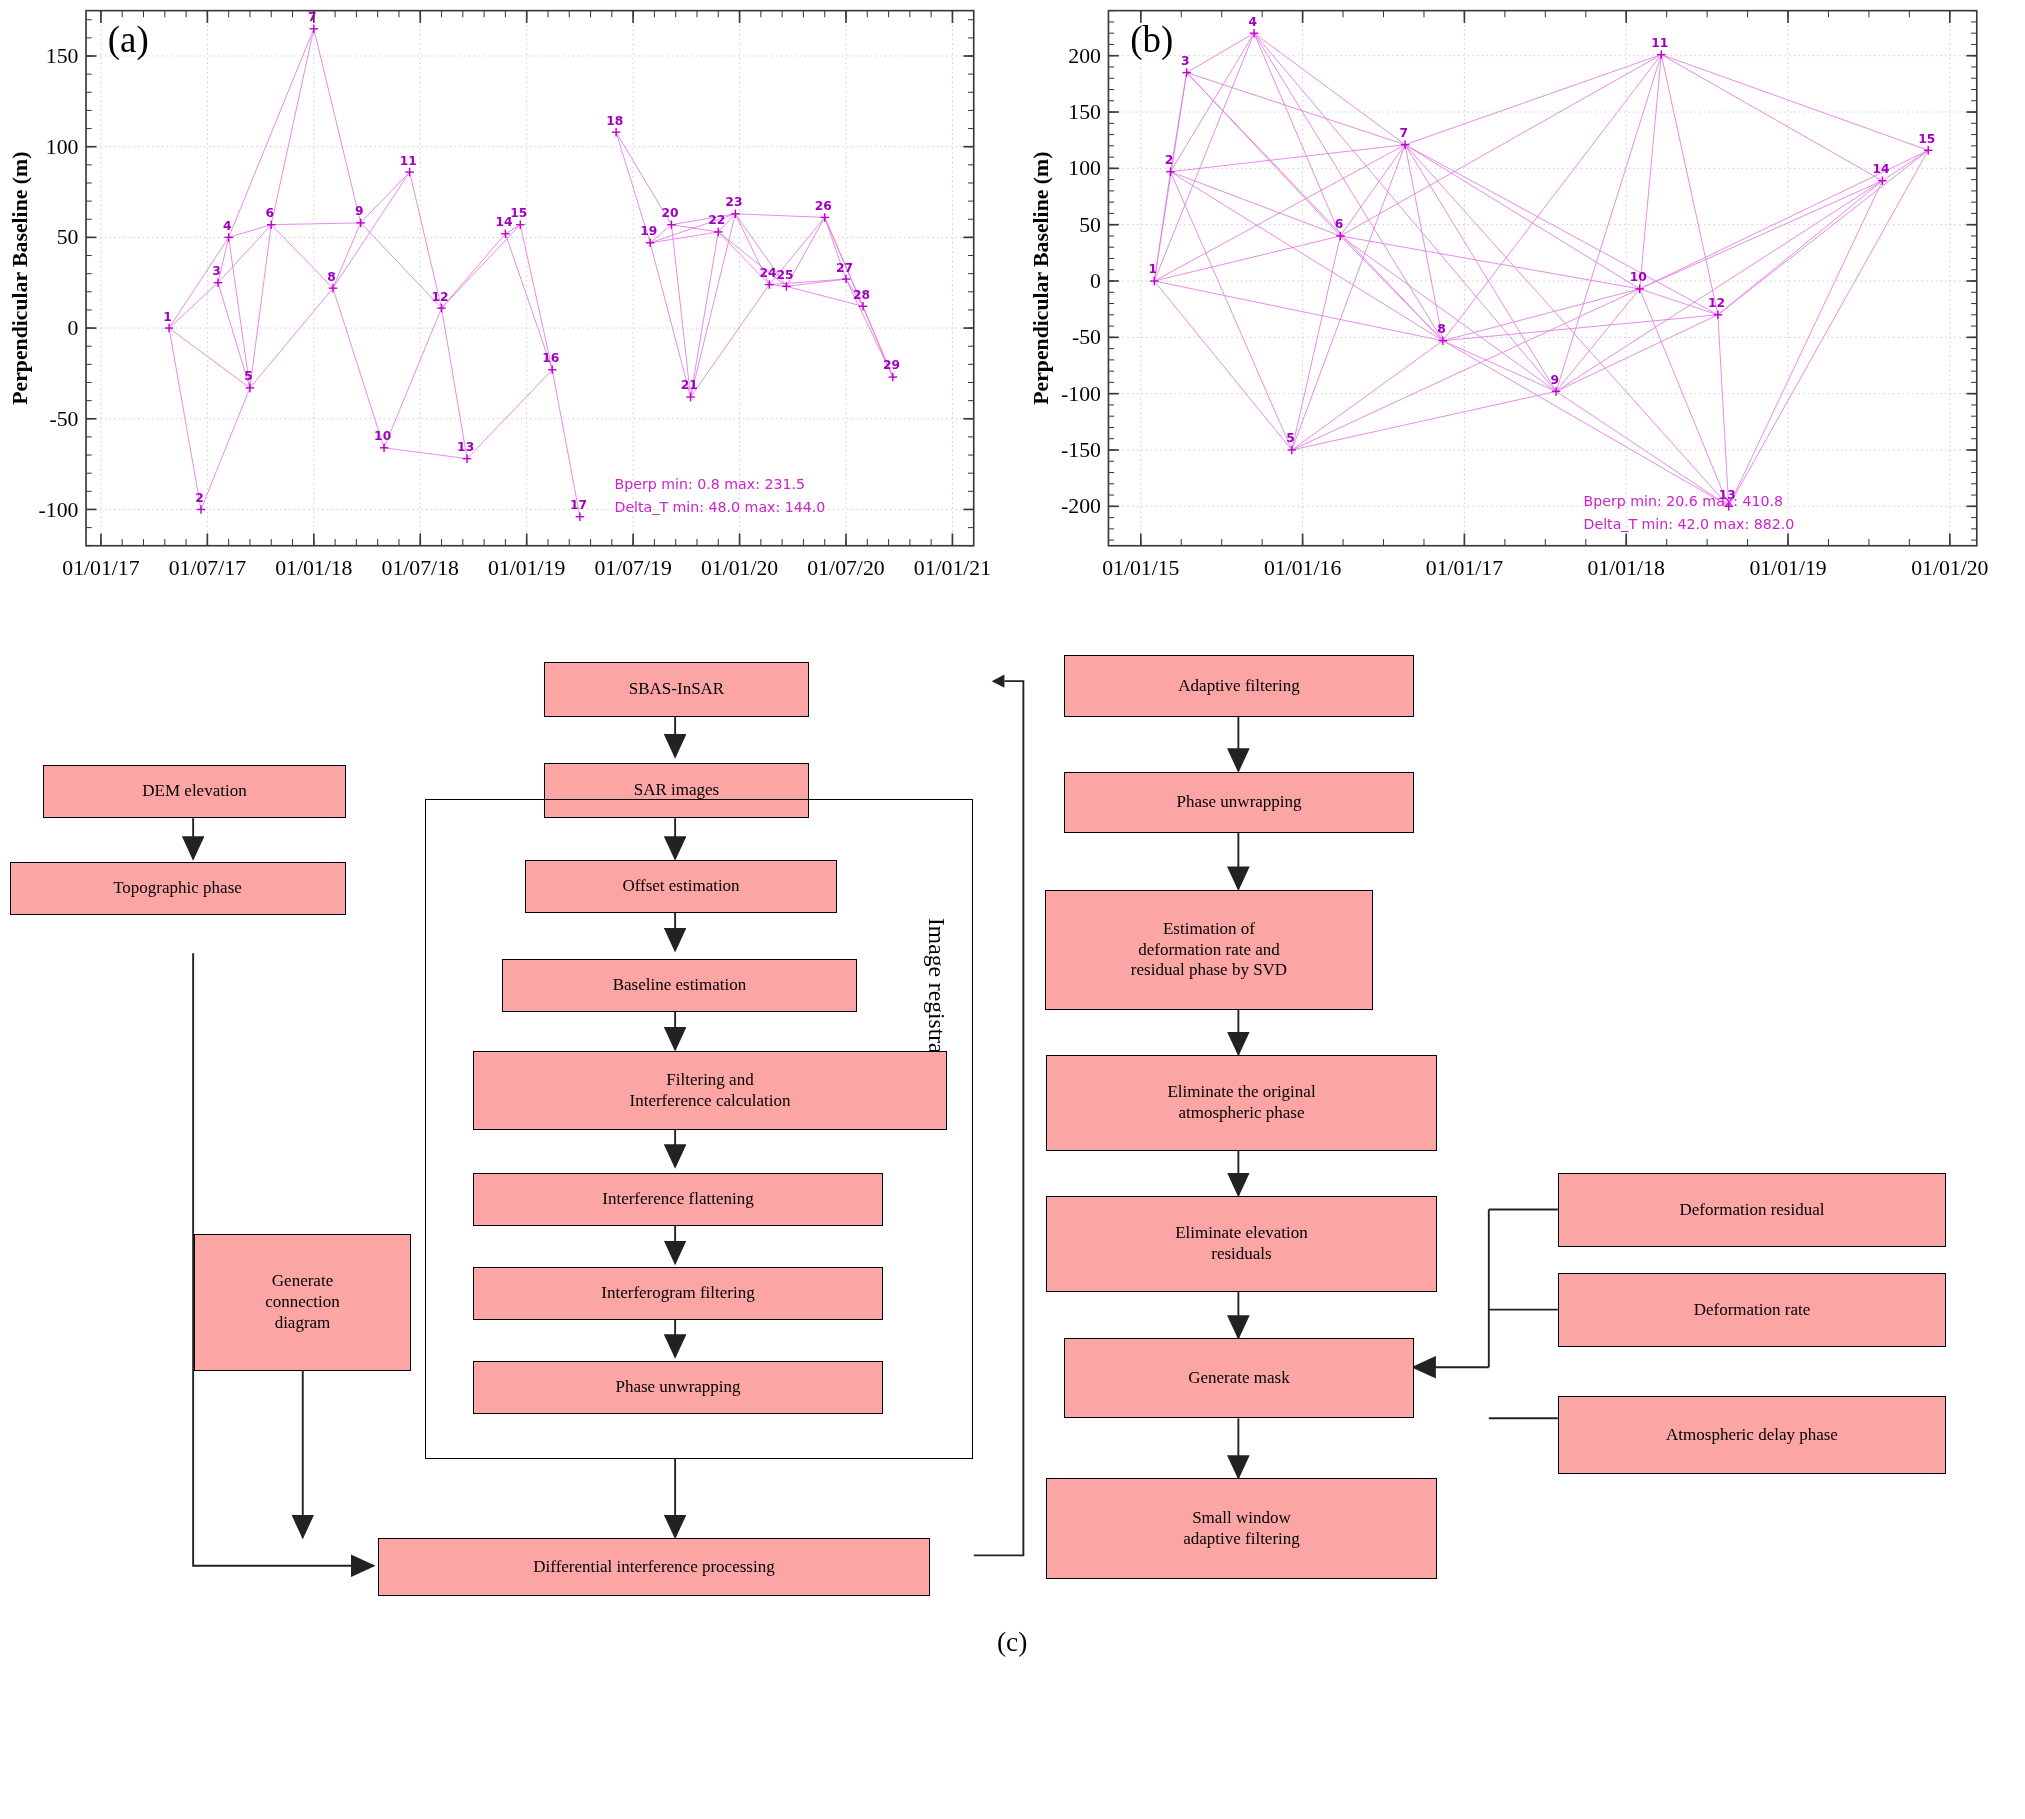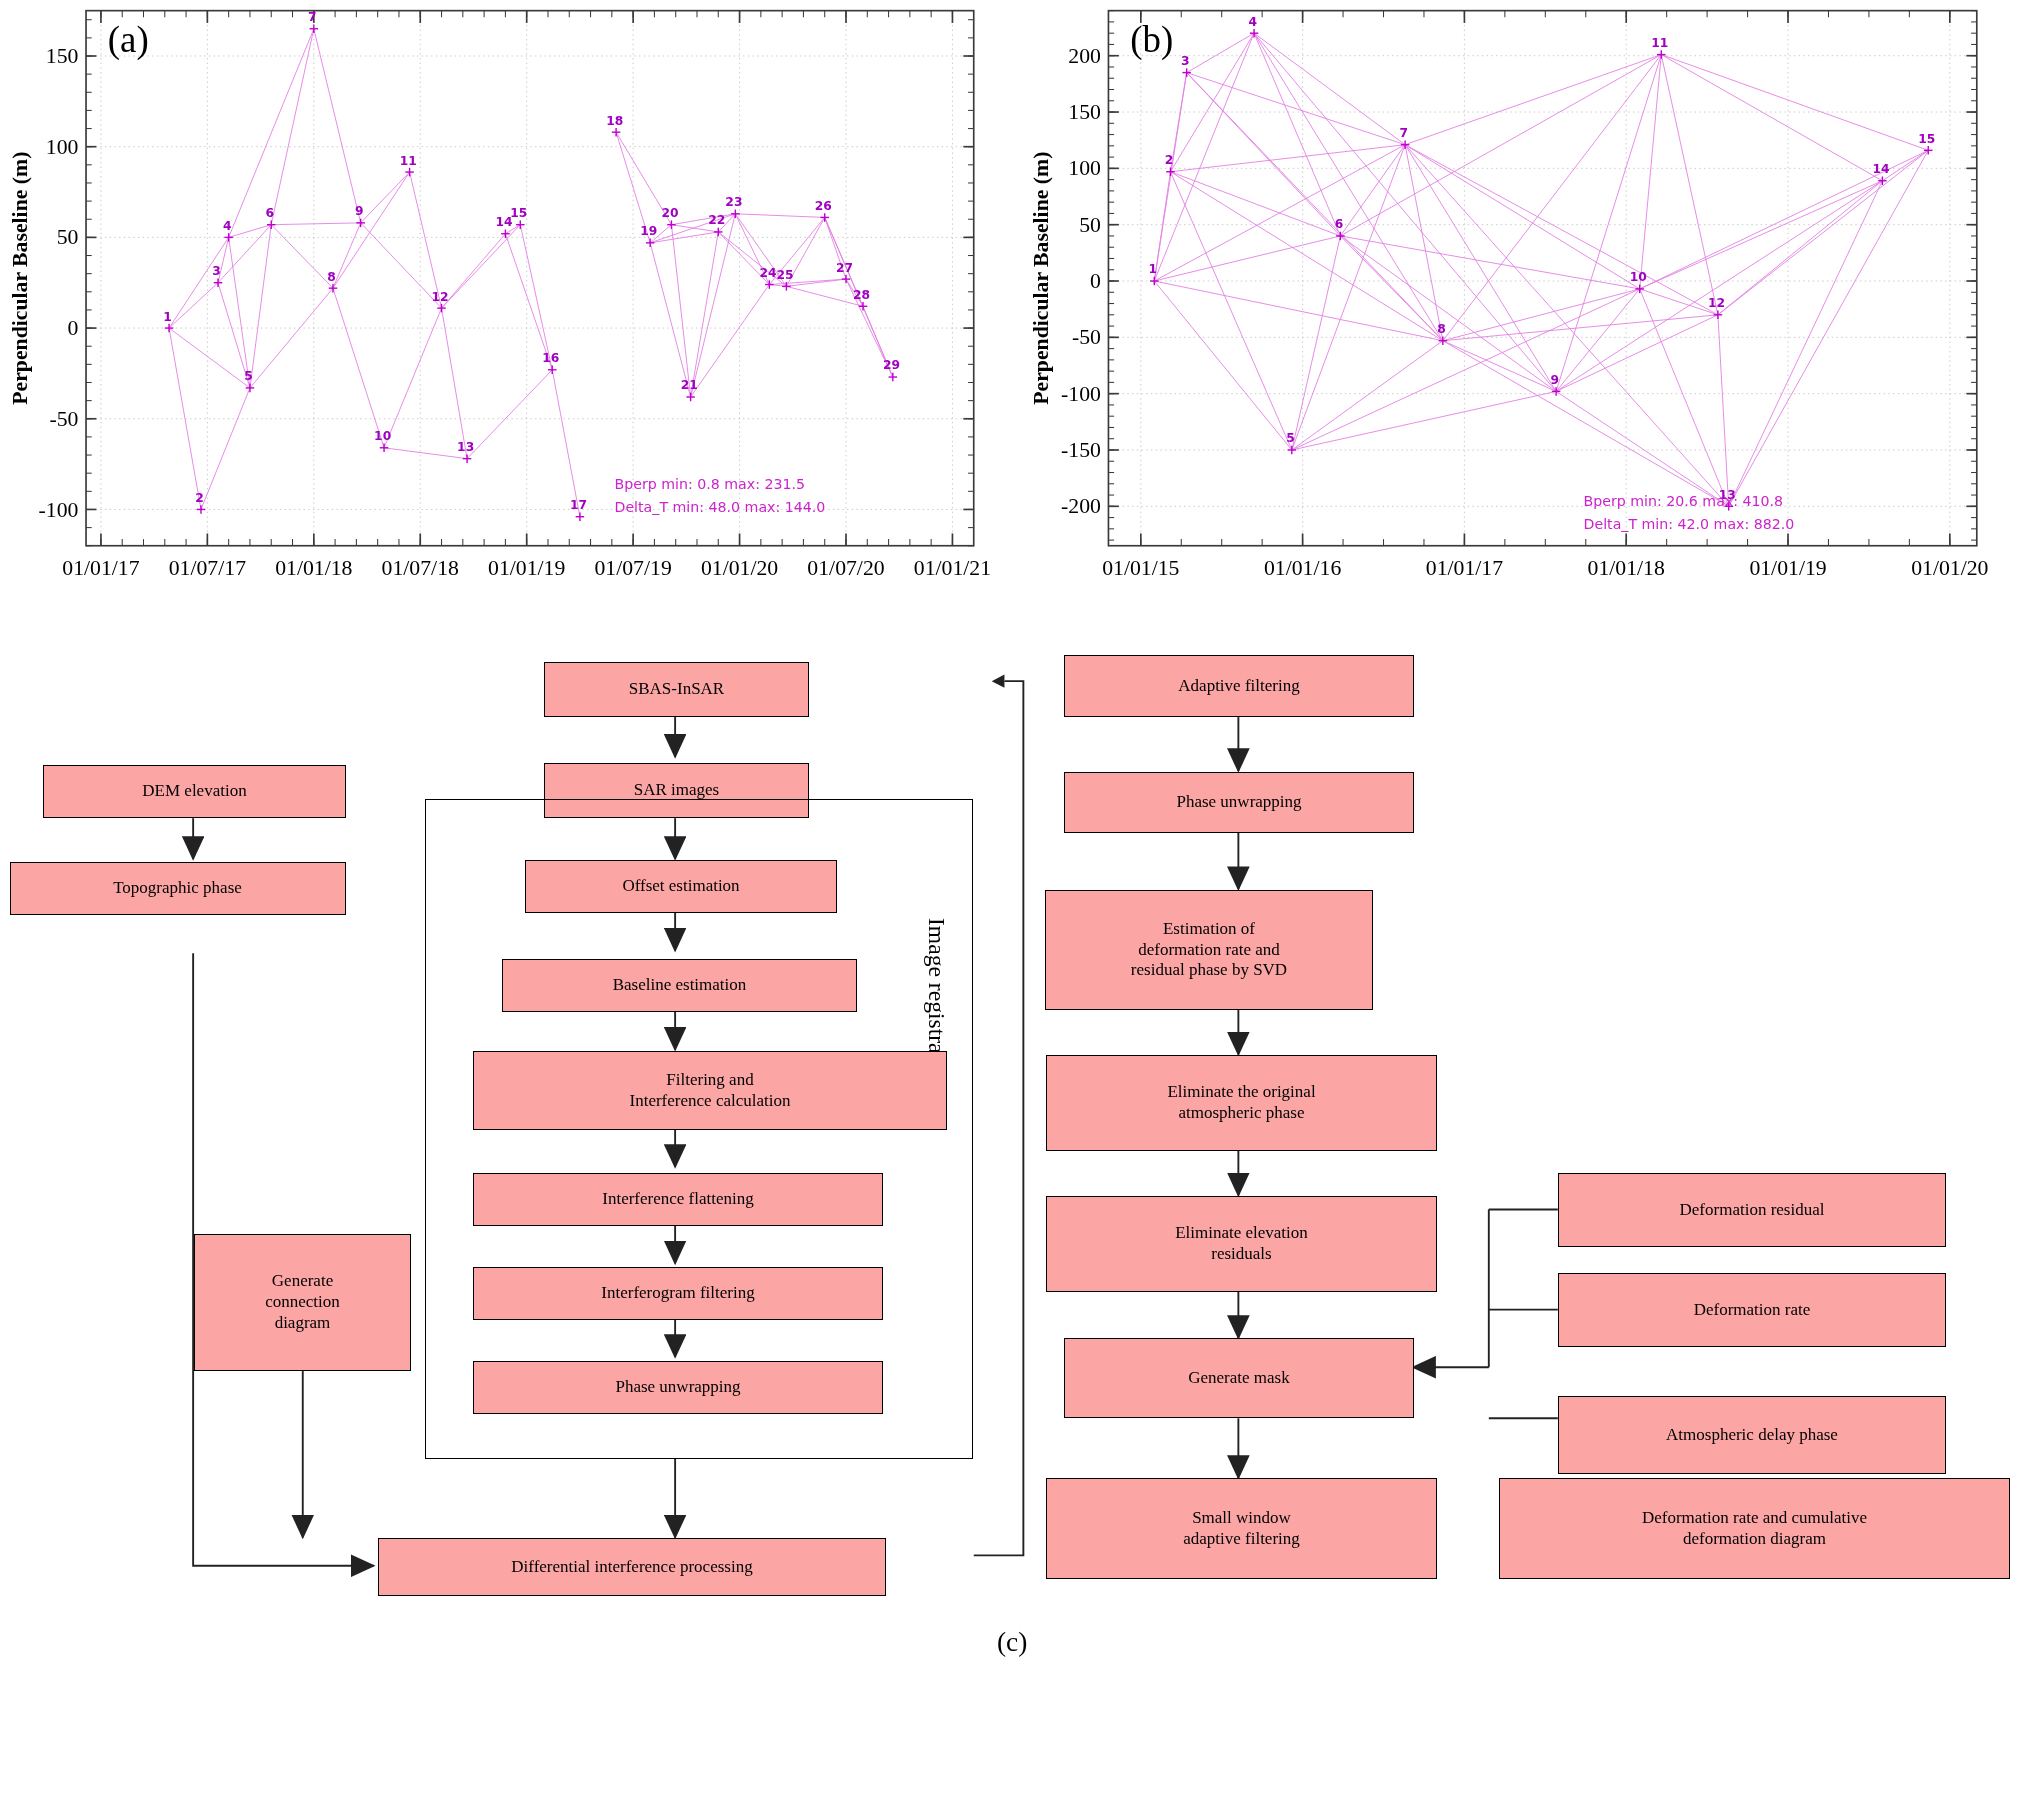--- a/index.html
+++ b/index.html
@@ -909,36 +909,34 @@
   <div class="group-box" style="left:425px;top:184px;width:548px;height:660px;"></div>
   <div class="vlabel" style="left:923px;top:303px;">Image registration</div>
 
   <div class="fbox" style="left:525px;top:245px;width:312px;height:53px;">Offset estimation</div>
   <div class="fbox" style="left:502px;top:344px;width:355px;height:53px;">Baseline estimation</div>
   <div class="fbox" style="left:473px;top:436px;width:474px;height:79px;white-space:pre-line;">Filtering and
 Interference calculation</div>
   <div class="fbox" style="left:473px;top:558px;width:410px;height:53px;">Interference flattening</div>
   <div class="fbox" style="left:473px;top:652px;width:410px;height:53px;">Interferogram filtering</div>
   <div class="fbox" style="left:473px;top:746px;width:410px;height:53px;">Phase unwrapping</div>
-  <div class="fbox" style="left:378px;top:923px;width:508px;height:58px;">Differential interference processing</div>
+  <div class="fbox" style="left:378px;top:923px;width:552px;height:58px;">Differential interference processing</div>
 
   <div class="fbox" style="left:1064px;top:40px;width:350px;height:62px;">Adaptive filtering</div>
   <div class="fbox" style="left:1064px;top:157px;width:350px;height:61px;">Phase unwrapping</div>
   <div class="fbox" style="left:1045px;top:275px;width:328px;height:120px;white-space:pre-line;">Estimation of
 deformation rate and
 residual phase by SVD</div>
   <div class="fbox" style="left:1046px;top:440px;width:391px;height:96px;white-space:pre-line;">Eliminate the original
 atmospheric phase</div>
   <div class="fbox" style="left:1046px;top:581px;width:391px;height:96px;white-space:pre-line;">Eliminate elevation
 residuals</div>
   <div class="fbox" style="left:1064px;top:723px;width:350px;height:80px;">Generate mask</div>
   <div class="fbox" style="left:1046px;top:863px;width:391px;height:101px;white-space:pre-line;">Small window
 adaptive filtering</div>
 
   <div class="fbox" style="left:1558px;top:558px;width:388px;height:74px;">Deformation residual</div>
   <div class="fbox" style="left:1558px;top:658px;width:388px;height:74px;">Deformation rate</div>
   <div class="fbox" style="left:1558px;top:764px;width:388px;height:78px;margin-top:17px;">Atmospheric delay phase</div>
-  <div class="fbox" style="left:1499px;top:863px;width:511px;height:101px;white-space:pre-line;">Deformation rate and cumulative
-deformation diagram</div>
 
   <div class="caption-c" style="left:997px;top:1012px;">(c)</div>
 </div>
 
 
 </body></html>

